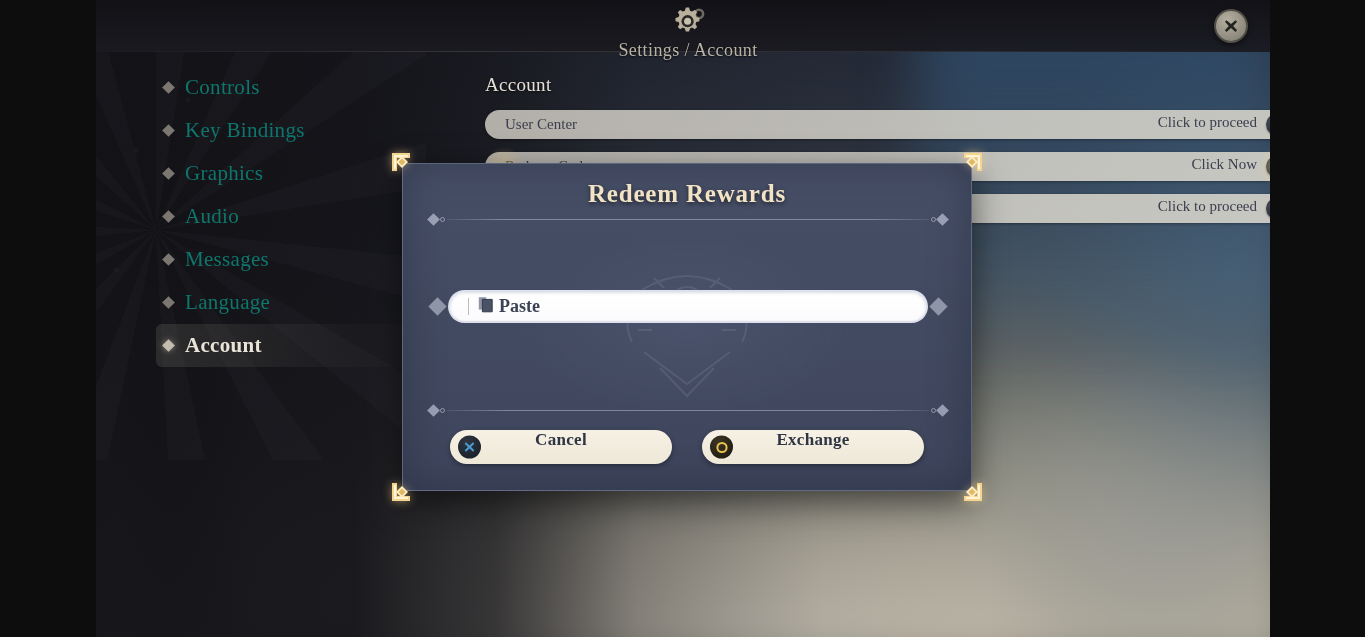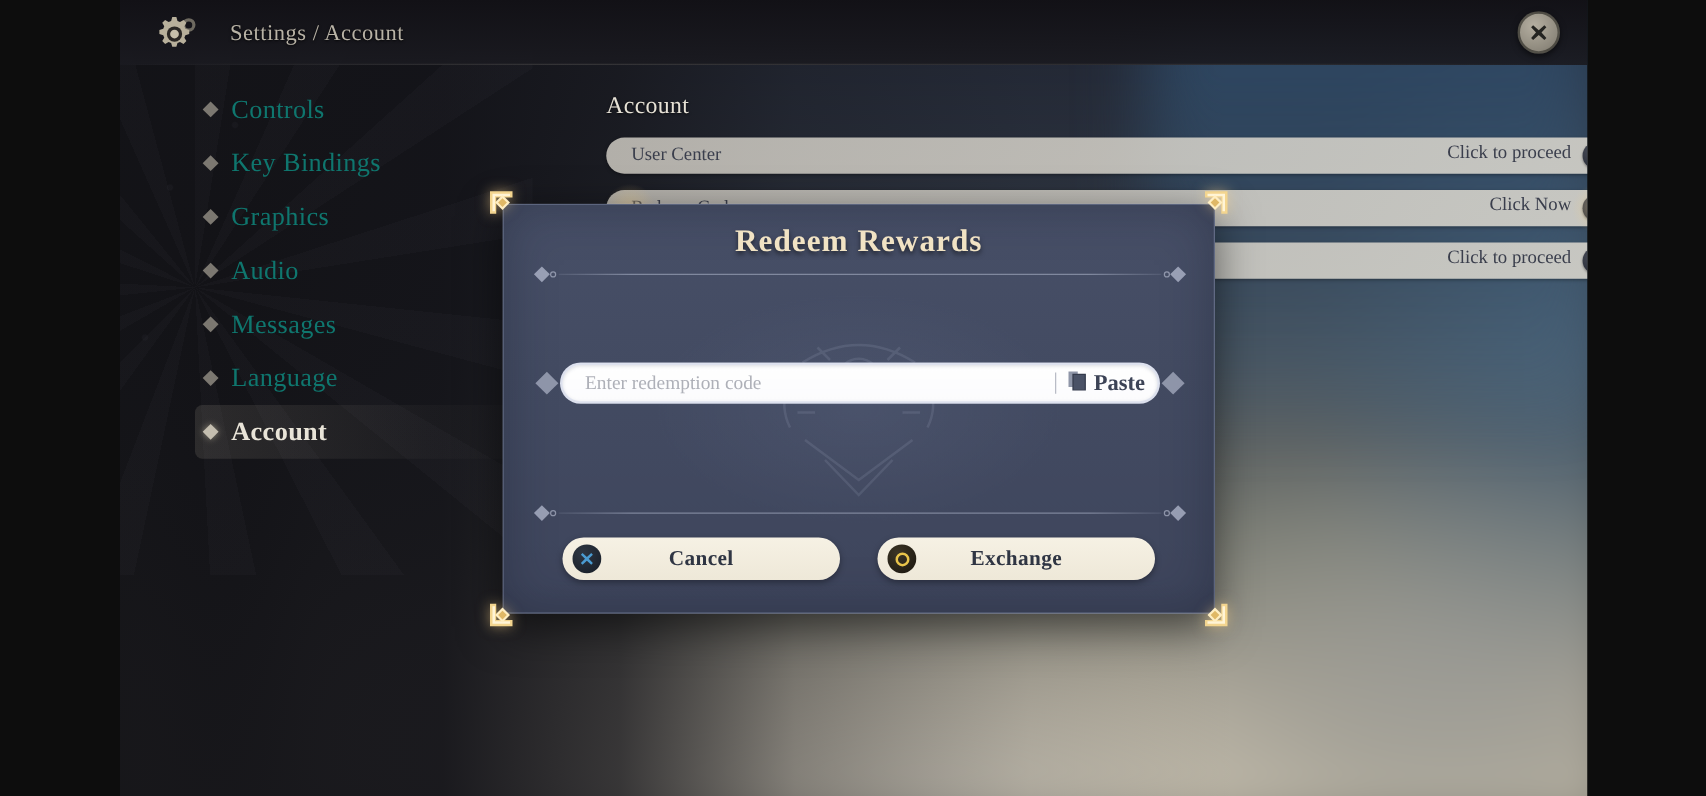--- a/index.html
+++ b/index.html
@@ -53,21 +53,21 @@
       radial-gradient(circle at 92px 60px, rgba(120,120,140,0.05) 0 2px, transparent 3px),
       radial-gradient(circle at 20px 230px, rgba(120,120,140,0.05) 0 2px, transparent 3px),
       repeating-conic-gradient(from 0deg at 60px 190px, rgba(135,130,150,0.035) 0deg 9deg, transparent 9deg 24deg);
     pointer-events:none;
   }
 
   
   .header {
     position:absolute; left:0; top:0; width:1174px; height:52px;
     background:linear-gradient(180deg, rgba(18,17,22,0.99), rgba(26,26,32,0.93));
-    display:flex; align-items:center; z-index:20;
+    display:flex; align-items:center; z-index:20;flex-direction:column;
   }
   .header::after {
     content:""; position:absolute; left:0; bottom:0; width:100%; height:1px;
     background:linear-gradient(90deg, rgba(190,185,170,0.0), rgba(190,185,170,0.16) 30%, rgba(190,185,170,0.10) 75%, rgba(190,185,170,0.0));
   }
   .gear-wrap { width:62px; display:flex; justify-content:center; align-items:center; margin-left:16px; }
   .breadcrumb {
     color:#b9b3a6; font-size:18px; letter-spacing:.4px; margin-left:10px;
     text-shadow:0 1px 2px rgba(0,0,0,.8);
   }
@@ -157,21 +157,21 @@
   .input-ph { flex:1; color:#aeb0b8; font-size:15.5px; }
   .paste-sep { width:1px; height:17px; background:#b9bcc6; margin-right:9px; }
   .paste-btn { display:flex; align-items:center; gap:6px; }
   .paste-label { color:#3c4356; font-size:18px; font-weight:bold; }
 
   
   .btn-row { position:absolute; left:0; top:266px; width:100%; display:flex; justify-content:center; gap:30px; }
   .mbtn {
     width:222px; height:34px; border-radius:18px;
     background:linear-gradient(180deg, #f6f1e4, #eee8d8);
-    display:flex; align-items:center; position:relative;
+    display:flex; align-items:flex-start; position:relative;
     box-shadow:0 2px 5px rgba(0,0,0,.35);
   }
   .mbtn-icon {
     position:absolute; left:8px; top:50%; transform:translateY(-50%);
     width:23px; height:23px; border-radius:50%;
     display:flex; align-items:center; justify-content:center;
   }
   .ic-cancel { background:radial-gradient(circle at 36% 30%, #2e3642, #1d242e 72%, #151a22); }
   .ic-exchange { background:radial-gradient(circle at 36% 30%, #3c3526, #231e14 72%, #1a150d); }
   .mbtn-label { width:100%; text-align:center; color:#2f3543; font-size:17px; font-weight:bold; letter-spacing:.3px; }
@@ -306,21 +306,20 @@
           <span class="dia"></span>
           <span class="dot"></span>
           <span class="line"></span>
           <span class="dot"></span>
           <span class="dia"></span>
         </div>
 
         <div class="input-row">
           <span class="input-orn"></span>
           <div class="input-box">
-            <span class="input-ph">Enter redemption code</span>
             <span class="paste-sep"></span>
             <span class="paste-btn">
               <span>
                 <svg width="15" height="17" viewBox="0 0 15 17">
                   <path d="M0.8 1.2h7.4v12.4H0.8z" fill="#8f96a8"></path>
                   <path d="M4.4 3.4h9.8v12.4H4.4z" fill="#4a5266"></path>
                   <path d="M4.4 3.4h9.8v12.4H4.4z" fill="none" stroke="#343b4c" stroke-width="1"></path>
                 </svg>
               </span>
               <span class="paste-label">Paste</span>

